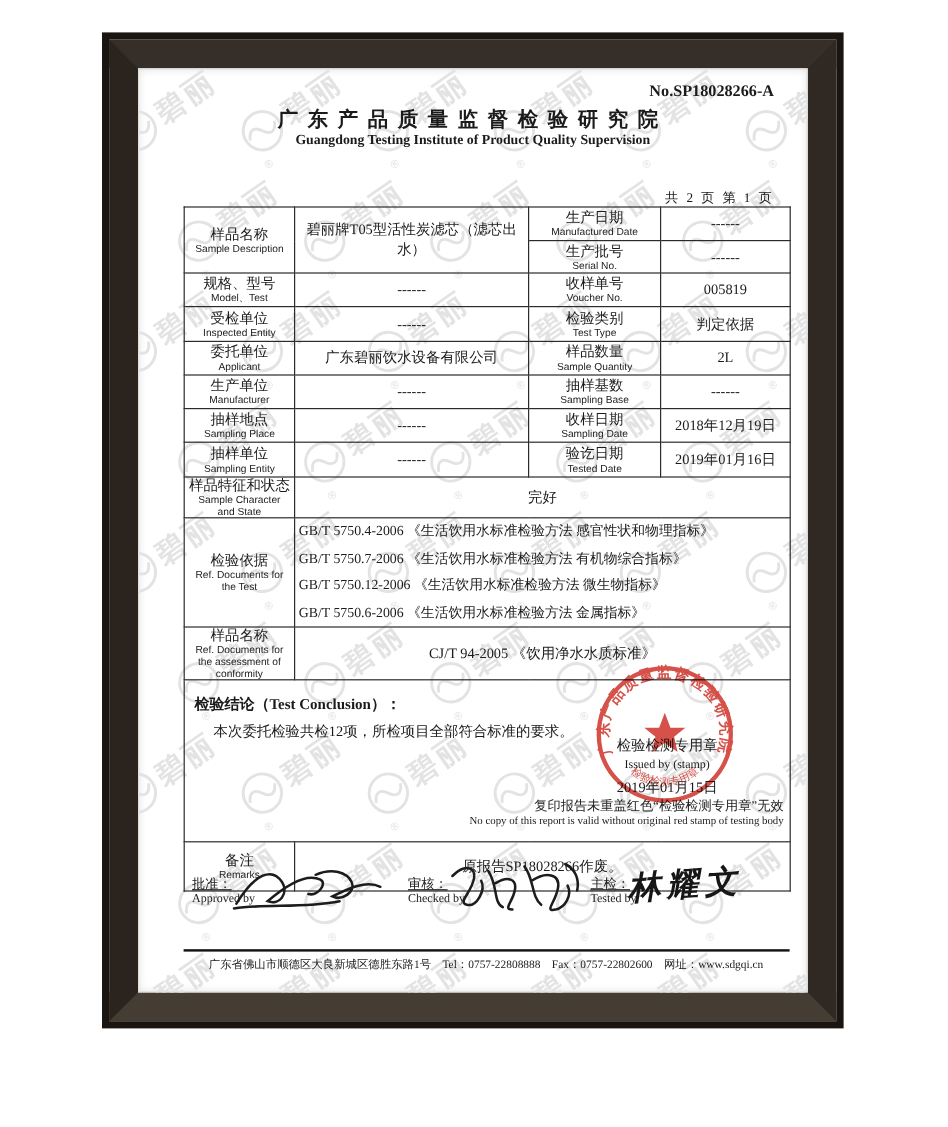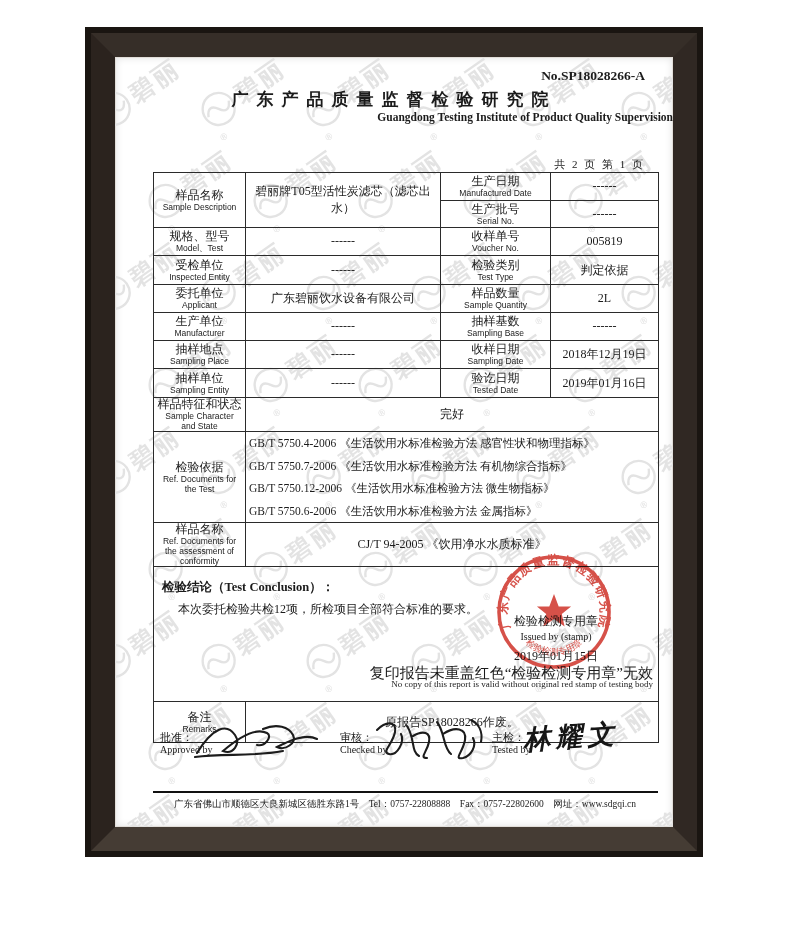--- a/index.html
+++ b/index.html
@@ -20,21 +20,21 @@
   
   .wm-layer{position:absolute;inset:0;z-index:0;pointer-events:none;}
   .wm{position:absolute;width:160px;height:140px;}
 
   .content{position:absolute;inset:0;z-index:1;}
 
   
   .no-line{position:absolute;top:11px;right:28px;font-weight:bold;font-size:13.5px;}
   .org-zh{position:absolute;top:31px;left:0;width:100%;text-align:center;
         font-weight:bold;font-size:17px;letter-spacing:8px;white-space:nowrap;}
-  .org-en{position:absolute;top:54px;left:0;width:100%;text-align:right;
+  .org-en{position:absolute;top:54px;left:0;width:100%;text-align:center;
         font-weight:bold;font-size:11.5px;}
   .title-row{position:absolute;top:71px;left:0;width:100%;text-align:center;white-space:nowrap;}
   .title-zh{font-weight:bold;font-size:22px;letter-spacing:9px;}
   .title-en{font-weight:bold;font-size:14px;}
   .page-info{position:absolute;top:100px;right:28px;font-size:11px;letter-spacing:2px;}
 
   
   table.info{position:absolute;left:38px;top:115px;width:505px;border-collapse:collapse;
         table-layout:fixed;}
   table.info td{border:1px solid #2b2b2b;padding:0 3px;vertical-align:middle;
@@ -45,21 +45,21 @@
   td.left{text-align:left;padding-left:10px;font-size:12px;}
   .doc-line{font-size:11.5px;line-height:22.5px;text-align:left;white-space:nowrap;}
 
   
   td.concl{position:relative;text-align:left;vertical-align:top;}
   .concl-head{position:absolute;left:8px;top:12px;font-weight:bold;font-size:12.5px;text-align:center;}
   .concl-body{position:absolute;left:24px;top:34px;font-size:12px;}
   .stamp-lab{position:absolute;left:322px;top:47px;width:160px;text-align:center;font-size:12px;line-height:15px;}
   .stamp-lab .en{font-size:10px;}
   .stamp-date{position:absolute;left:322px;top:81px;width:160px;text-align:center;font-size:12px;}
-  .note-zh{position:absolute;right:5px;top:97px;font-size:15px;}
+  .note-zh{position:absolute;right:5px;top:97px;font-size:11px;}
   .note-en{position:absolute;right:5px;top:112px;font-size:9px;}
 
   
   .stamp{position:absolute;left:378px;top:494px;width:122px;height:122px;z-index:2;
         opacity:.86;mix-blend-mode:multiply;}
 
   
   .sig-label{position:absolute;text-align:left;}
   .sig-label .zh{display:block;font-size:11px;line-height:14px;text-decoration:underline;}
   .sig-label .en{display:block;font-size:10px;line-height:12px;}

